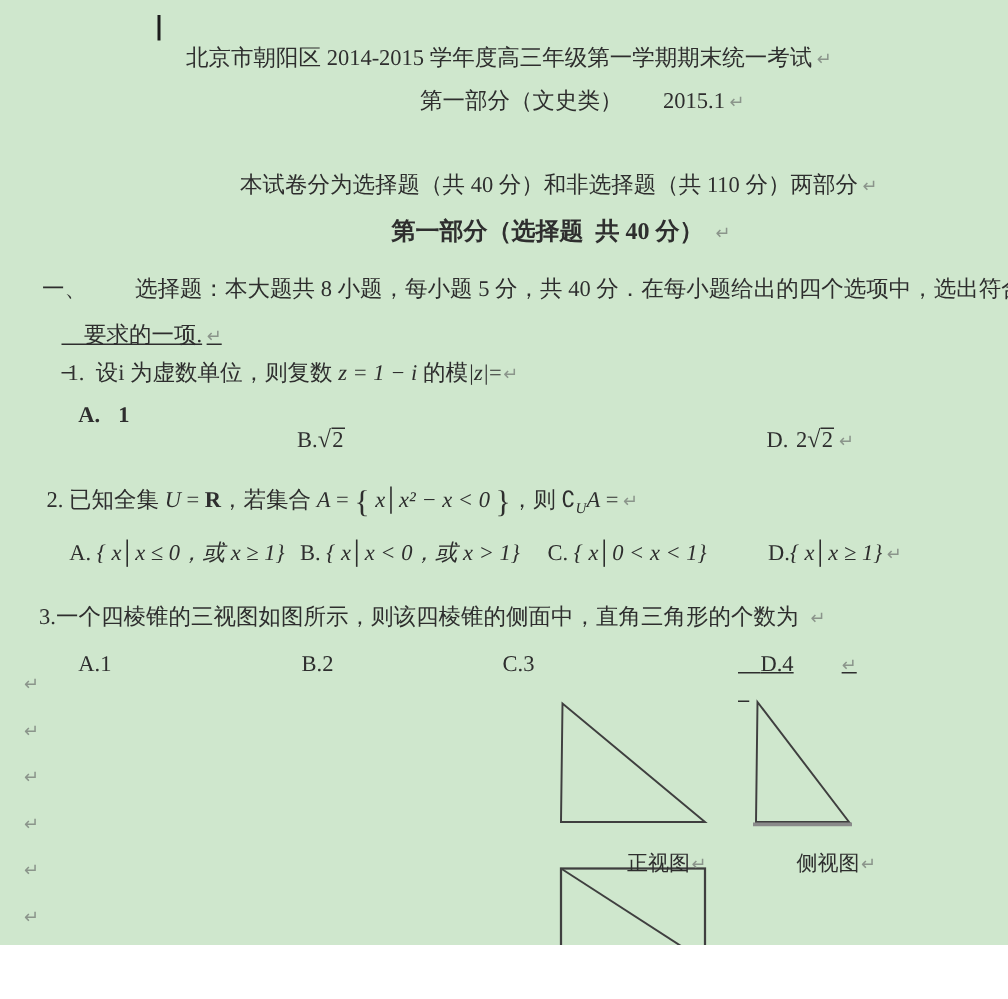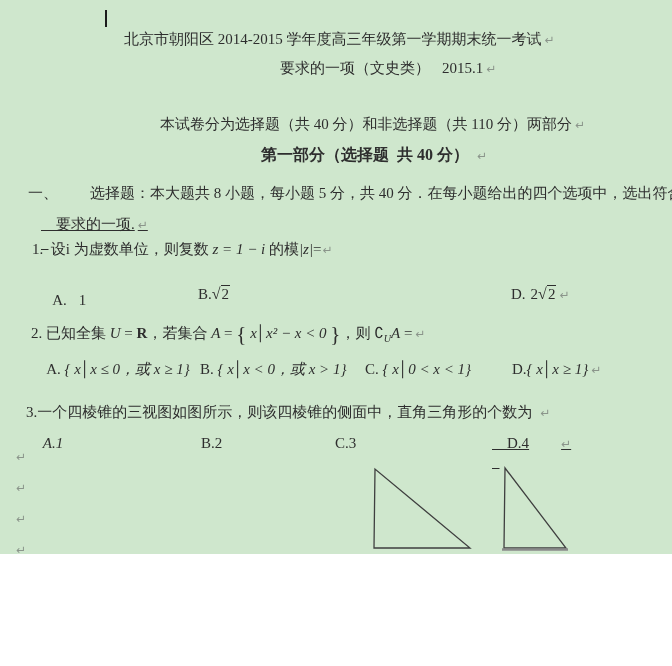--- a/index.html
+++ b/index.html
@@ -1,18 +1,18 @@
 <!DOCTYPE html>
 <html><head>
 <meta charset="utf-8">
 <style>
   html,body{margin:0;padding:0;}
   .page{
     position:relative;
-    width:672px;height:554px;
+    width:672px;height:630px;
     background:#cfe7cd;
     font-family:"Liberation Serif","DejaVu Serif",serif;
     font-size:15px;color:#2e2e2e;
     overflow:hidden;
   }
   .line{position:absolute;white-space:pre;line-height:1.3;}
   .mark{
     color:#8b958b;
     font-family:"DejaVu Sans",sans-serif;
     font-size:12px;
@@ -36,21 +36,21 @@
 
 <div class="page">
 
   <div class="cursor"></div>
 
   <div class="line" style="left:109px;top:10px;">
     <span>北京市朝阳区 2014-2015 学年度高三年级第一学期期末统一考试</span><span class="mark">↵</span>
   </div>
 
   <div class="line" style="left:265px;top:39px;">
-    <span>要求的一项（文史类）</span>
+    <span>第一部分（文史类）</span>
   </div>
   <div class="line" style="left:427px;top:39px;">
     <span>2015.1</span><span class="mark">↵</span>
   </div>
 
 
   <div class="line" style="left:145px;top:95px;">
     <span>本试卷分为选择题（共 40 分）和非选择题（共 110 分）两部分</span><span class="mark">↵</span>
   </div>
 
@@ -61,25 +61,25 @@
   <div class="line" style="left:13px;top:164px;">
     <span>一、</span>
   </div>
   <div class="line" style="left:75px;top:164px;">
     <span>选择题：本大题共 8 小题，每小题 5 分，共 40 分．在每小题给出的四个选项中，选出符合题目</span>
   </div>
   <div class="line" style="left:41px;top:195px;text-decoration:underline;">
     <span>要求的一项.</span><span class="mark">↵</span>
   </div>
 
-  <div class="line" style="left:17px;top:220px;">
+  <div class="line" style="left:30px;top:220px;">
     <span>1.  设i 为虚数单位，则复数 </span><span class="it">z = 1 − i</span><span> 的模</span><span class="it">|z|</span><span>=</span><span class="mark" style="margin-left:1px;">↵</span>
   </div>
 
-  <div class="line" style="left:38px;top:271px;">
+  <div class="line" style="left:38px;top:248px;font-weight:bold;">
     <span>A.</span><span class="opt-gap"></span><span>1</span>
   </div>
   <div class="line" style="left:183px;top:264px;">
     <span>B.</span><span class="sqrt-sym">√</span><span class="radicand">2</span>
   </div>
   <div class="line" style="left:496px;top:264px;">
     <span>D.</span><span class="opt-gap-sm"></span><span>2</span><span class="sqrt-sym">√</span><span class="radicand">2</span><span class="mark">↵</span>
   </div>
 
   <div class="line" style="left:16px;top:301px;">
@@ -96,21 +96,21 @@
     <span>C.</span><span class="it"> { x│0 &lt; x &lt; 1}</span>
   </div>
   <div class="line" style="left:497px;top:340px;">
     <span>D.</span><span class="it">{ x│x ≥ 1}</span><span class="mark">↵</span>
   </div>
 
   <div class="line" style="left:11px;top:383px;">
     <span>3.一个四棱锥的三视图如图所示，则该四棱锥的侧面中，直角三角形的个数为</span><span class="mark" style="margin-left:8px;">↵</span>
   </div>
 
-  <div class="line" style="left:28px;top:414px;font-style:italic;">
+  <div class="line" style="left:38px;top:414px;">
     <span>A.1</span>
   </div>
   <div class="line" style="left:186px;top:414px;">
     <span>B.2</span>
   </div>
   <div class="line" style="left:320px;top:414px;">
     <span>C.3</span>
   </div>
   <div class="line" style="left:492px;top:414px;text-decoration:underline;">
     <span>D.4</span><span class="mark" style="margin-left:32px;">↵</span>

